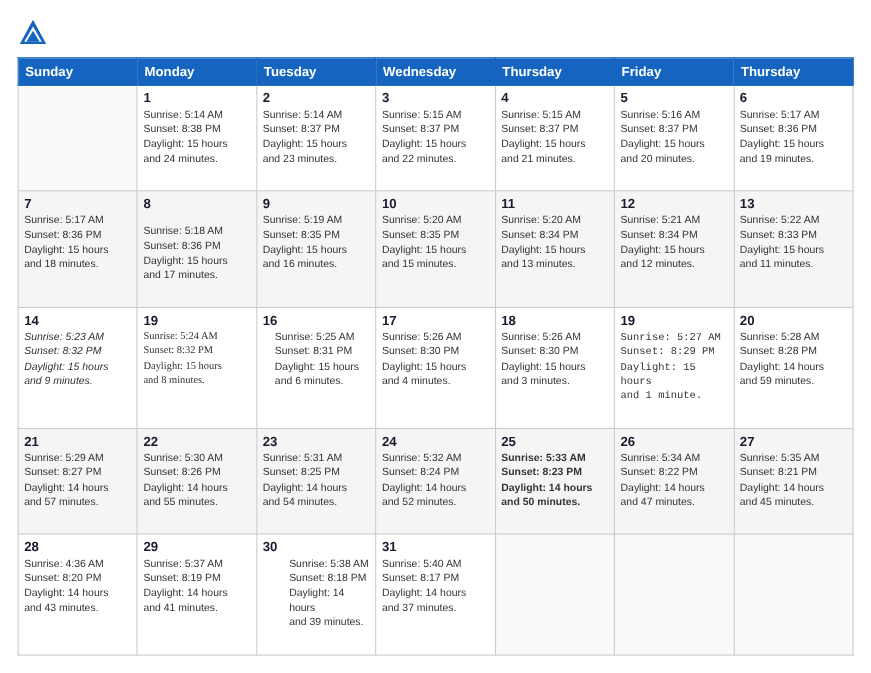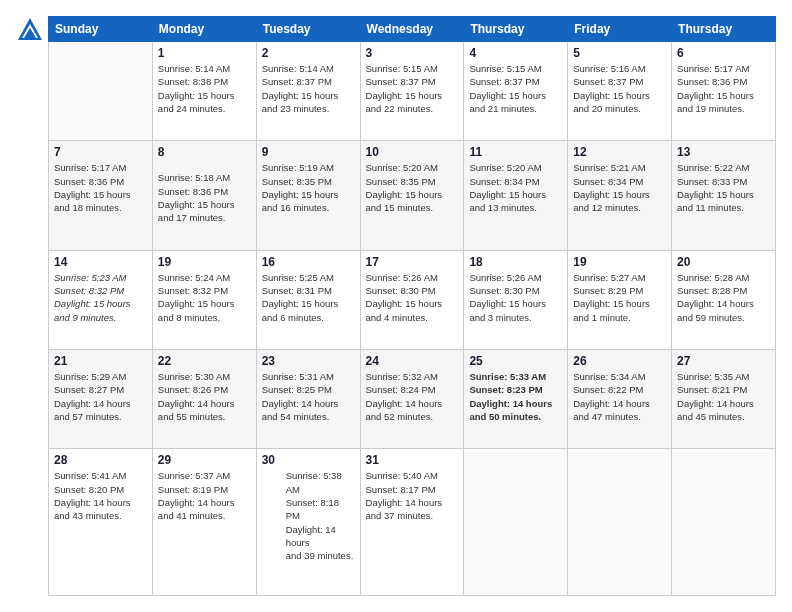--- a/index.html
+++ b/index.html
@@ -8,21 +8,21 @@
       height: 612px;
       font-family: Arial, sans-serif;
       background: #fff;
       overflow: hidden;
     }
     .page {
       width: 792px;
       height: 612px;
       padding: 16px;
       display: flex;
-      flex-direction: row;
+      flex-direction: column;
     }
     .header {
       display: flex;
       justify-content: space-between;
       align-items: flex-start;
       margin-bottom: 8px;
     }
     .logo {
       display: flex;
       align-items: center;
@@ -240,49 +240,49 @@
         <tr>
           <td>
             <span class="day-number">14</span>
             <div class="day-info" style="white-space: pre-line; font-style: italic;">Sunrise: 5:23 AM
 Sunset: 8:32 PM
 Daylight: 15 hours
 and 9 minutes.</div>
           </td>
           <td>
             <span class="day-number">19</span>
-            <div class="day-info" style="white-space: pre-line;">Sunrise: 5:24 AM
+            <div class="day-info" style="white-space: pre-line; font-family: Liberation Serif, serif;">Sunrise: 5:24 AM
 Sunset: 8:32 PM
 Daylight: 15 hours
 and 8 minutes.</div>
           </td>
           <td>
             <span class="day-number">16</span>
-            <div class="day-info" style="white-space: pre-line;">Sunrise: 5:25 AM
+            <div class="day-info" style="white-space: pre-line; margin-left: 11px;">Sunrise: 5:25 AM
 Sunset: 8:31 PM
 Daylight: 15 hours
 and 6 minutes.</div>
           </td>
           <td>
             <span class="day-number">17</span>
             <div class="day-info" style="white-space: pre-line;">Sunrise: 5:26 AM
 Sunset: 8:30 PM
 Daylight: 15 hours
 and 4 minutes.</div>
           </td>
           <td>
             <span class="day-number">18</span>
             <div class="day-info" style="white-space: pre-line;">Sunrise: 5:26 AM
 Sunset: 8:30 PM
 Daylight: 15 hours
 and 3 minutes.</div>
           </td>
           <td>
             <span class="day-number">19</span>
-            <div class="day-info" style="white-space: pre-line;">Sunrise: 5:27 AM
+            <div class="day-info" style="white-space: pre-line; font-family: Liberation Mono, monospace;">Sunrise: 5:27 AM
 Sunset: 8:29 PM
 Daylight: 15 hours
 and 1 minute.</div>
           </td>
           <td>
             <span class="day-number">20</span>
             <div class="day-info" style="white-space: pre-line;">Sunrise: 5:28 AM
 Sunset: 8:28 PM
 Daylight: 14 hours
 and 59 minutes.</div>
@@ -335,21 +335,21 @@
             <span class="day-number">27</span>
             <div class="day-info" style="white-space: pre-line;">Sunrise: 5:35 AM
 Sunset: 8:21 PM
 Daylight: 14 hours
 and 45 minutes.</div>
           </td>
         </tr>
         <tr>
           <td>
             <span class="day-number">28</span>
-            <div class="day-info" style="white-space: pre-line;">Sunrise: 5:41 AM
+            <div class="day-info" style="white-space: pre-line;">Sunrise: 4:36 AM
 Sunset: 8:20 PM
 Daylight: 14 hours
 and 43 minutes.</div>
           </td>
           <td>
             <span class="day-number">29</span>
             <div class="day-info" style="white-space: pre-line;">Sunrise: 5:37 AM
 Sunset: 8:19 PM
 Daylight: 14 hours
 and 41 minutes.</div>

